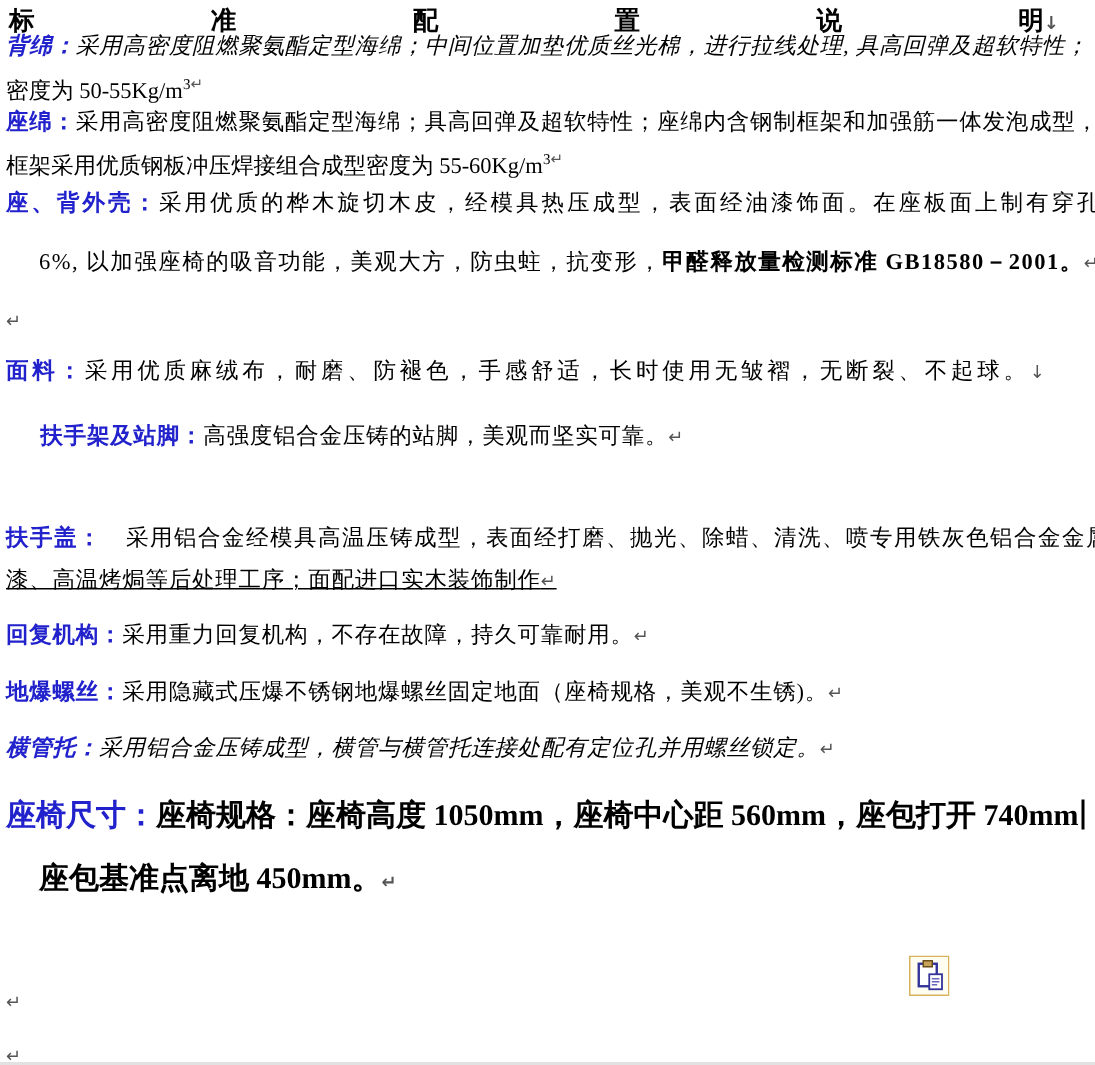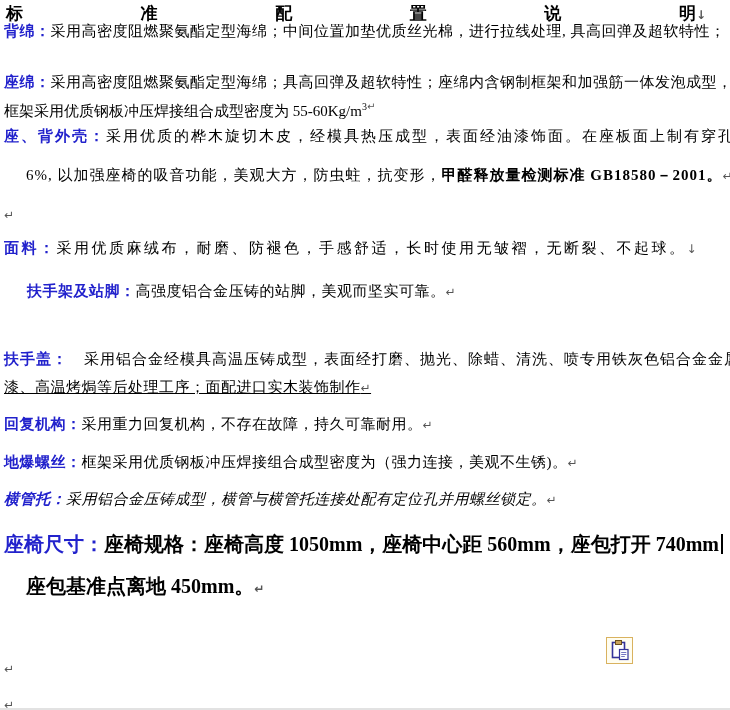--- a/index.html
+++ b/index.html
@@ -63,22 +63,25 @@
 
   <div class="title-row">
     <span class="tchar">标</span>
     <span class="tchar">准</span>
     <span class="tchar">配</span>
     <span class="tchar">置</span>
     <span class="tchar">说</span>
     <span class="tchar"><span>明</span><span class="mark">↓</span></span>
   </div>
 
-  <div class="line ls05" style="top:21px;left:4px;">
+  <div class="line ls05" style="top:21px;left:4px;font-style:italic;">
     <span class="lbl">背绵：</span><span>采用高密度阻燃聚氨酯定型海绵；中间位置加垫优质丝光棉，进行拉线处理, 具高回弹及超软特性；</span>
+  </div>
+  <div class="line" style="top:47px;left:4px;">
+    <span>密度为 50-55Kg/m</span><sup>3</sup><span class="mark supmark">↵</span>
   </div>
 
   <div class="line ls05" style="top:72px;left:4px;">
     <span class="lbl">座绵：</span><span>采用高密度阻燃聚氨酯定型海绵；具高回弹及超软特性；座绵内含钢制框架和加强筋一体发泡成型，</span>
   </div>
   <div class="line" style="top:97px;left:4px;">
     <span>框架采用优质钢板冲压焊接组合成型密度为 55-60Kg/m</span><sup>3</sup><span class="mark supmark">↵</span>
   </div>
 
   <div class="line ls2" style="top:126px;left:4px;">
@@ -105,21 +108,21 @@
   </div>
   <div class="line ls05" style="top:377px;left:4px;text-decoration:underline;">
     <span>漆、高温烤焗等后处理工序；面配进口实木装饰制作</span><span class="mark">↵</span>
   </div>
 
   <div class="line ls05" style="top:414px;left:4px;">
     <span class="lbl">回复机构：</span><span>采用重力回复机构，不存在故障，持久可靠耐用。</span><span class="mark">↵</span>
   </div>
 
   <div class="line ls05" style="top:452px;left:4px;">
-    <span class="lbl">地爆螺丝：</span><span>框架采用优质钢板冲压焊接组合成型密度为（强力连接，美观不生锈)。</span><span class="mark">↵</span>
+    <span class="lbl">地爆螺丝：</span><span>采用隐藏式压爆不锈钢地爆螺丝固定地面（座椅规格，美观不生锈)。</span><span class="mark">↵</span>
   </div>
 
   <div class="line ls05" style="top:489px;left:4px;font-style:italic;">
     <span class="lbl">横管托：</span><span>采用铝合金压铸成型，横管与横管托连接处配有定位孔并用螺丝锁定。</span><span class="mark">↵</span>
   </div>
 
   <div class="line big" style="top:531px;left:4px;">
     <span class="lbl">座椅尺寸：</span><span>座椅规格：座椅高度 1050mm，座椅中心距 560mm，座包打开 740mm</span><span class="caret"></span>
   </div>
   <div class="line big" style="top:573px;left:26px;text-align:right;">

